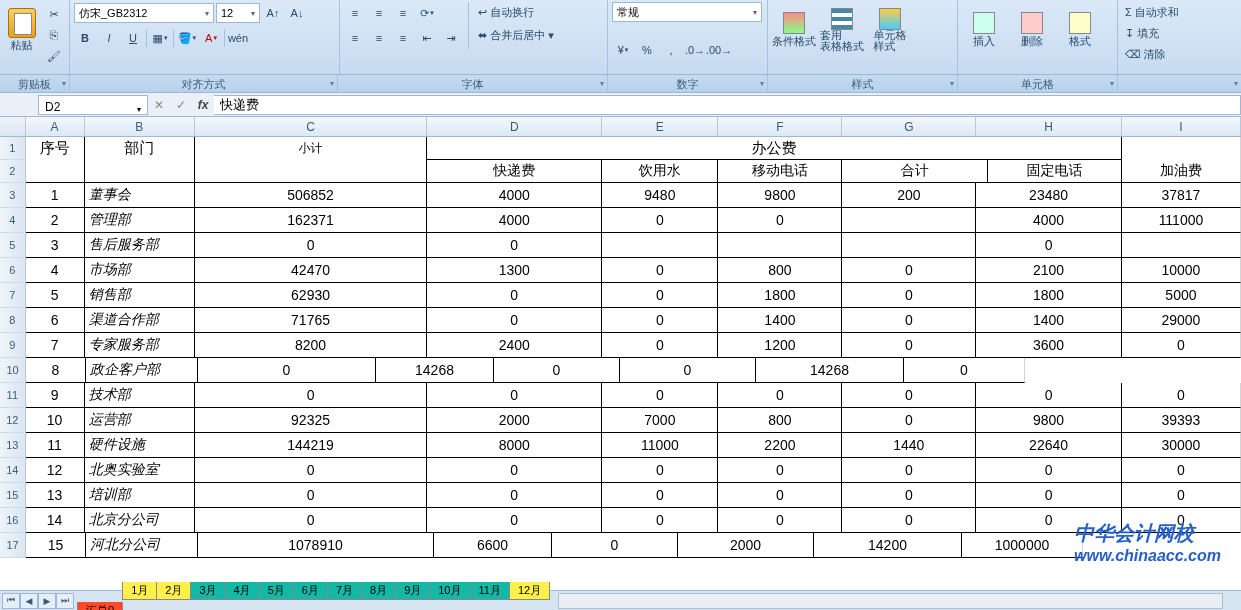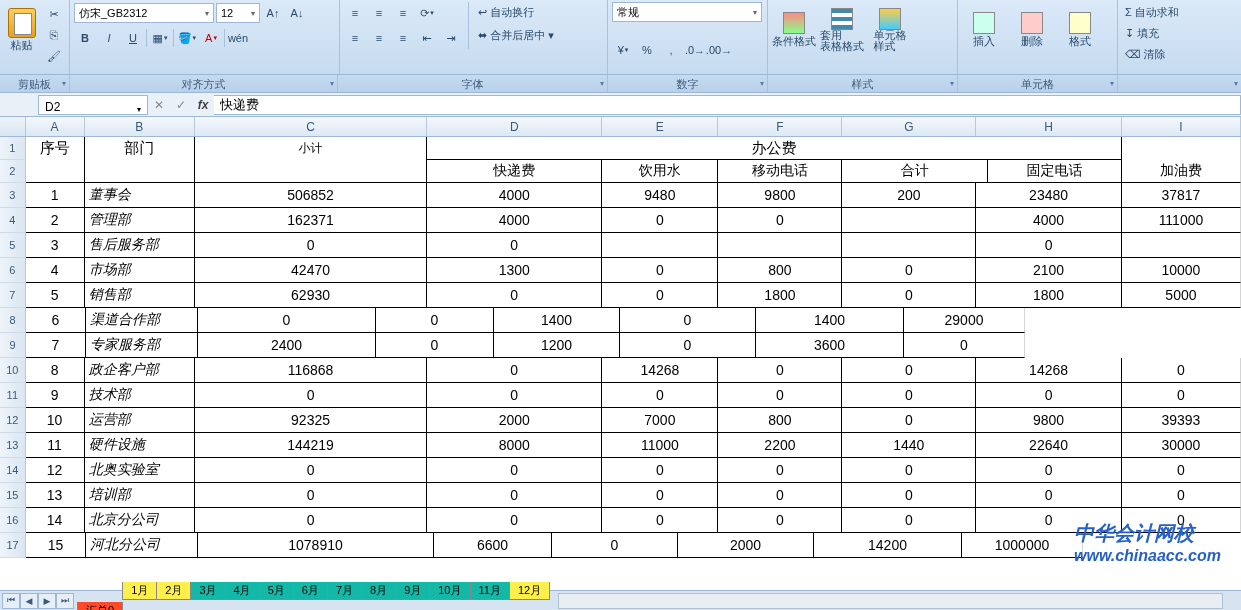--- a/index.html
+++ b/index.html
@@ -333,43 +333,44 @@
           <div class="cell cE">0</div>
           <div class="cell cF">1800</div>
           <div class="cell cG">0</div>
           <div class="cell cH">1800</div>
           <div class="cell cI noborder-r">5000</div>
         </div>
         <div class="data-row">
           <div class="rowhdr">8</div>
           <div class="cell cA">6</div>
           <div class="cell cB left">渠道合作部</div>
+          <div class="cell cC">71765</div>
           <div class="cell cD">0</div>
           <div class="cell cE">0</div>
           <div class="cell cF">1400</div>
           <div class="cell cG">0</div>
           <div class="cell cH">1400</div>
           <div class="cell cI noborder-r">29000</div>
         </div>
         <div class="data-row">
           <div class="rowhdr">9</div>
           <div class="cell cA">7</div>
           <div class="cell cB left">专家服务部</div>
+          <div class="cell cC">8200</div>
           <div class="cell cD">2400</div>
           <div class="cell cE">0</div>
           <div class="cell cF">1200</div>
           <div class="cell cG">0</div>
           <div class="cell cH">3600</div>
           <div class="cell cI noborder-r">0</div>
         </div>
         <div class="data-row">
           <div class="rowhdr">10</div>
           <div class="cell cA">8</div>
           <div class="cell cB left">政企客户部</div>
-          <div class="cell cC">116868</div>
           <div class="cell cD">0</div>
           <div class="cell cE">14268</div>
           <div class="cell cF">0</div>
           <div class="cell cG">0</div>
           <div class="cell cH">14268</div>
           <div class="cell cI noborder-r">0</div>
         </div>
         <div class="data-row">
           <div class="rowhdr">11</div>
           <div class="cell cA">9</div>

